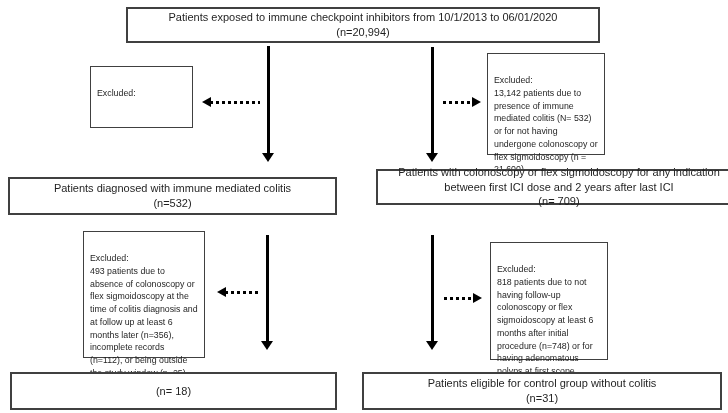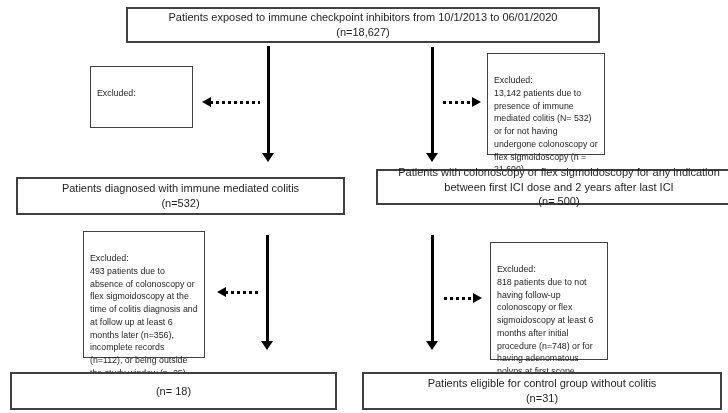--- a/index.html
+++ b/index.html
@@ -41,37 +41,37 @@
     border-top:5.5px solid transparent; border-bottom:5.5px solid transparent;
     border-right:9px solid #000;
   }
   .d-head-right {
     position:absolute; right:0; top:0; width:0; height:0;
     border-top:5.5px solid transparent; border-bottom:5.5px solid transparent;
     border-left:9px solid #000;
   }
   
   #top-box        { left:126px; top:7px;   width:474px; height:36px; }
-  #mid-left-box   { left:16px;   top:177px; width:329px; height:38px; }
+  #mid-left-box   { left:8px;   top:177px; width:329px; height:38px; }
   #mid-right-box  { left:356px; top:169px; width:366px; height:36px;margin-left:20px; }
   #bottom-left-box  { left:10px;  top:372px; width:327px; height:38px; }
   #bottom-right-box { left:362px; top:372px; width:360px; height:38px; }
   #excl-top-left     { left:90px;  top:66px;  width:103px; height:62px;  }
   #excl-top-right    { left:487px; top:53px;  width:118px; height:102px; }
   #excl-bottom-left  { left:83px;  top:231px; width:122px; height:127px; }
   #excl-bottom-right { left:490px; top:242px; width:118px; height:118px; }
 </style>
 </head>
 <body>
 
 <div class="canvas">
 
   <div class="box center-box" id="top-box">
     <div>Patients exposed to immune checkpoint inhibitors from 10/1/2013 to 06/01/2020</div>
-    <div>(n=18,627)</div>
+    <div>(n=20,994)</div>
   </div>
 
   <div class="v-arrow" style="left:262px; top:46px; height:116px">
     <div class="v-line"></div>
     <div class="v-head"></div>
   </div>
   <div class="v-arrow" style="left:426px; top:47px; height:115px">
     <div class="v-line"></div>
     <div class="v-head"></div>
   </div>
@@ -92,21 +92,21 @@
     <div class="excl-title">Excluded:</div>
     <div>13,142 patients due to presence of immune mediated colitis (N= 532) or for not having undergone colonoscopy or flex sigmoidoscopy (n = 21,600).</div>
   </div>
 
   <div class="box center-box" id="mid-left-box">
     <div>Patients diagnosed with immune mediated colitis</div>
     <div>(n=532)</div>
   </div>
   <div class="box center-box" id="mid-right-box">
     <div>Patients with colonoscopy or flex sigmoidoscopy for any indication between first ICI dose and 2 years after last ICI</div>
-    <div>(n= 500)</div>
+    <div>(n= 709)</div>
   </div>
 
   <div class="v-arrow" style="left:261px; top:235px; height:115px">
     <div class="v-line"></div>
     <div class="v-head"></div>
   </div>
   <div class="v-arrow" style="left:426px; top:235px; height:115px">
     <div class="v-line"></div>
     <div class="v-head"></div>
   </div>

